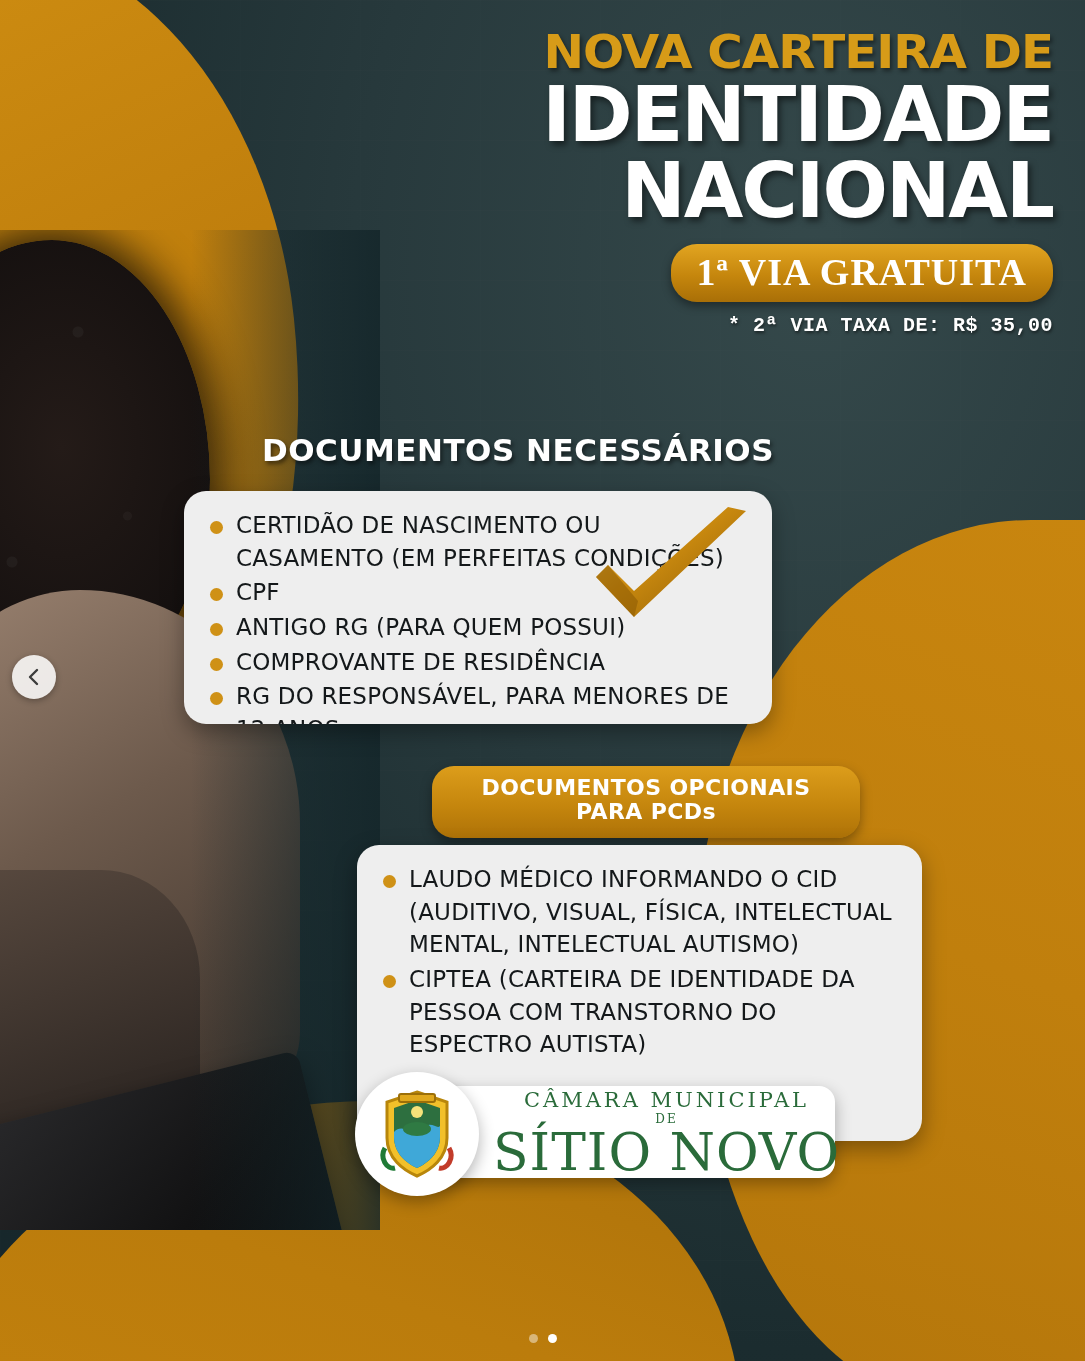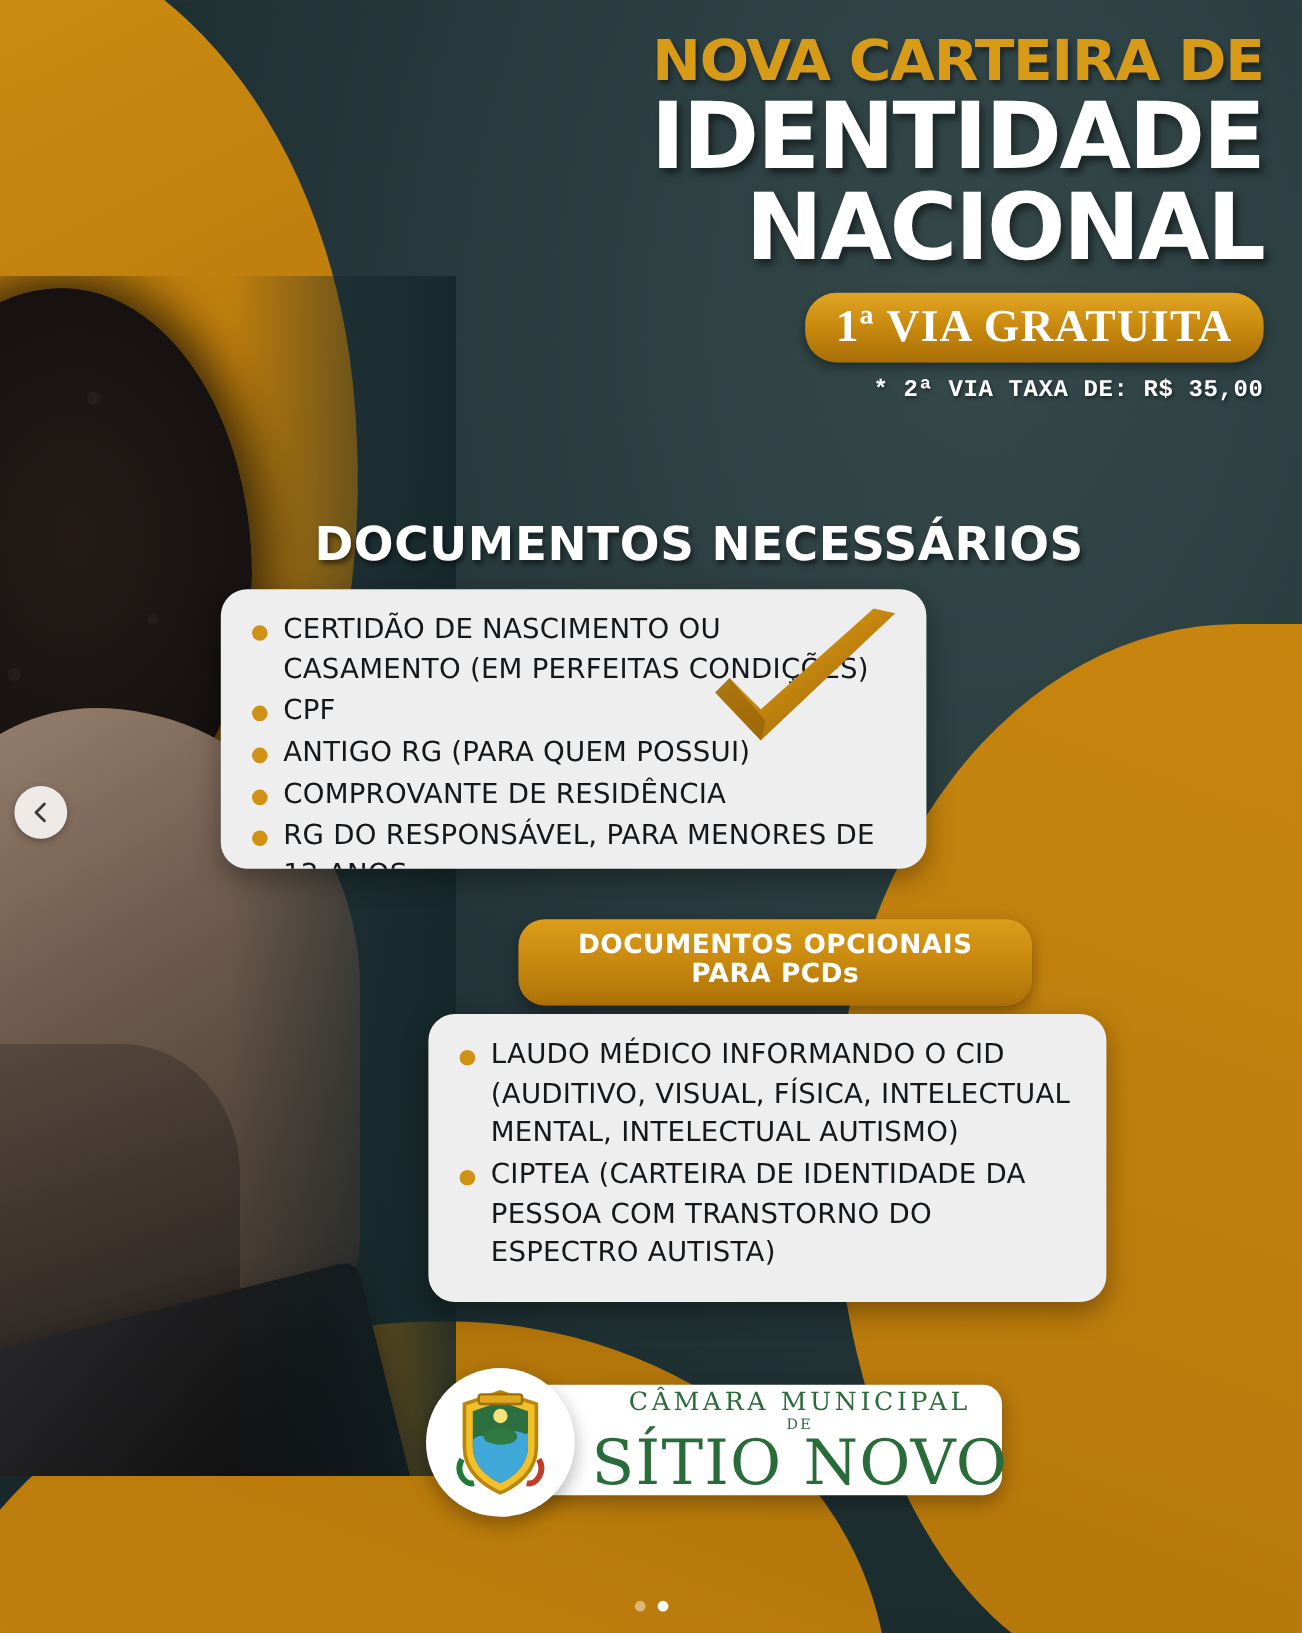--- a/index.html
+++ b/index.html
@@ -189,21 +189,21 @@
     text-shadow: 1px 2px 3px rgba(0,0,0,.5);
   }
 
   
   .hdr-necessarios {
     position: absolute;
     left: 262px;
     top: 432px;
     font-family: "DejaVu Sans", sans-serif;
     font-weight: 700;
-    font-size: 39px;
+    font-size: 31px;
     letter-spacing: .5px;
     color: #ffffff;
     text-shadow: 2px 3px 4px rgba(0,0,0,.5);
   }
 
   .hdr-opcionais {
     position: absolute;
     left: 432px;
     top: 766px;
     width: 428px;
@@ -232,21 +232,21 @@
     top: 491px;
     width: 588px;
     height: 233px;
     padding: 18px 22px 16px 22px;
     overflow: hidden;
   }
   .card-opcionais {
     left: 357px;
     top: 845px;
     width: 565px;
-    height: 240px;
+    height: 296px;
     padding: 18px 22px 16px 22px;
   }
 
   ul.doc-list { list-style: none; }
   ul.doc-list li {
     position: relative;
     padding-left: 30px;
     margin-bottom: 2px;
     font-family: "DejaVu Sans", sans-serif;
     font-weight: 400;
@@ -272,21 +272,21 @@
     right: 14px;
     top: 14px;
     width: 180px;
     height: 140px;
   }
 
   
   .logo-wrap {
     position: absolute;
     left: 355px;
-    top: 1140px;
+    top: 1072px;
     display: flex;
     align-items: center;
   }
   .logo-pill {
     position: absolute;
     left: 60px;
     top: 14px;
     width: 420px;
     height: 92px;
     background: #ffffff;

